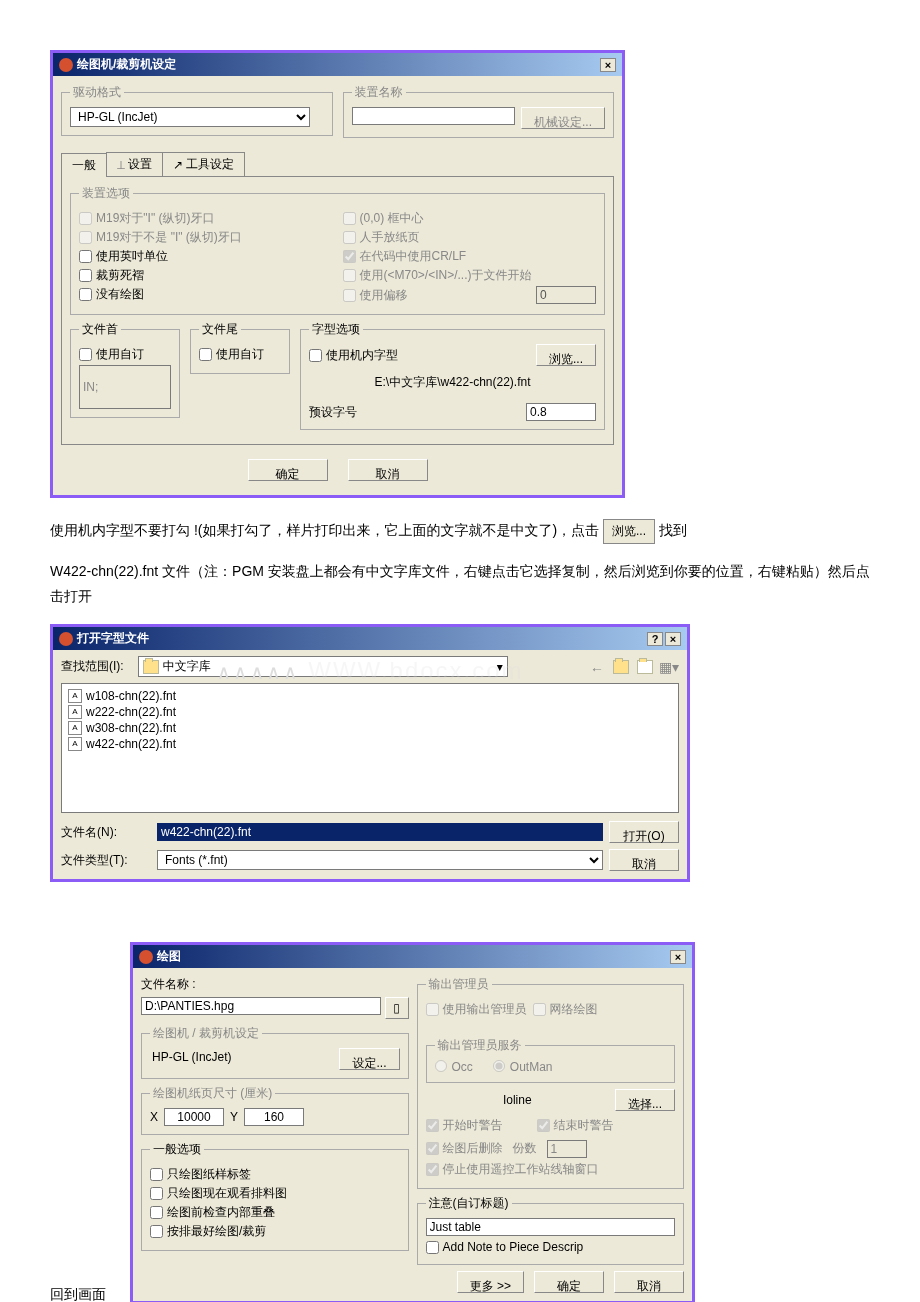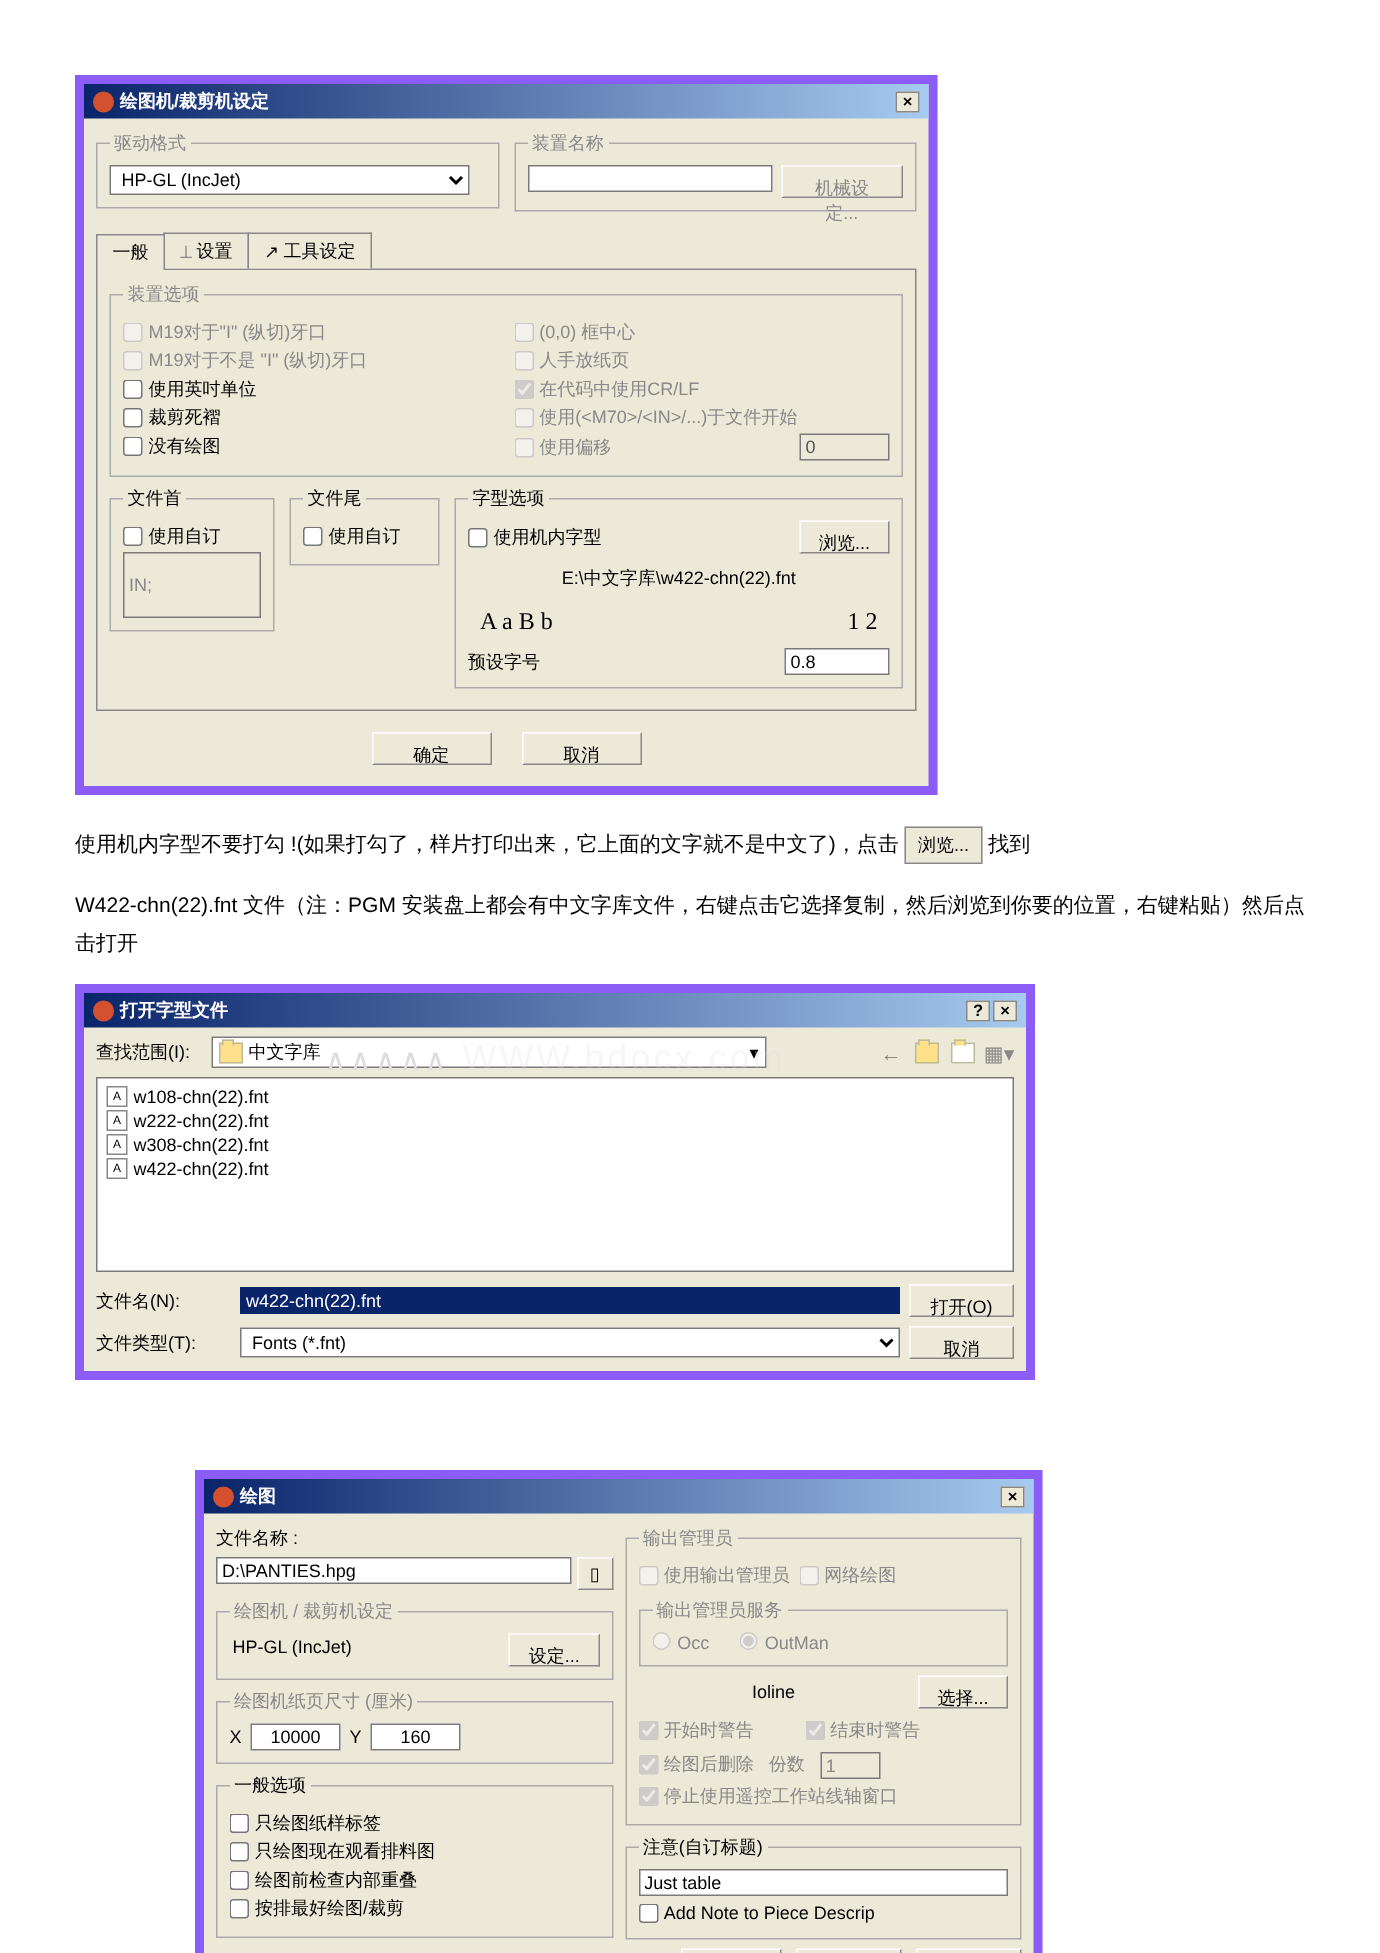--- a/index.html
+++ b/index.html
@@ -1,19 +1,19 @@
 <!DOCTYPE html>
 <html><head>
   <meta charset="utf-8">
   <style>
     * { box-sizing: border-box; margin: 0; padding: 0; }
     body { font-family: "SimSun", "Tahoma", sans-serif; font-size: 12px; background: #fff; color: #000; }
     .container { width: 920px; padding: 50px; }
     
-    .dialog { border: 6px solid #8b5cf6; background: #ece9d8; margin-bottom: 20px; }
+    .dialog { border: 3px solid #8b5cf6; background: #ece9d8; margin-bottom: 20px; }
     .title-bar { background: linear-gradient(to right, #0a246a, #a6caf0); color: #fff; padding: 3px 6px; display: flex; align-items: center; justify-content: space-between; font-weight: bold; }
     .title-bar-left { display: flex; align-items: center; gap: 4px; }
     .title-icon { width: 14px; height: 14px; background: #d4502f; border-radius: 50%; display: inline-block; }
     .close-btn { width: 16px; height: 14px; background: #ece9d8; border: 1px solid #888; color: #000; font-size: 11px; font-weight: bold; text-align: center; line-height: 12px; cursor: pointer; }
     .help-btn { width: 16px; height: 14px; background: #ece9d8; border: 1px solid #888; color: #000; font-size: 11px; font-weight: bold; text-align: center; line-height: 12px; cursor: pointer; margin-right: 2px; }
     
     .dialog-body { padding: 8px; }
     fieldset { border: 1px solid #aaa; padding: 6px 8px 8px; margin-bottom: 6px; }
     legend { color: #000; padding: 0 3px; font-size: 12px; }
     legend.grey { color: #888; }
@@ -180,24 +180,20 @@
         <fieldset style="flex:1">
           <legend>字型选项</legend>
           <div style="display:flex;justify-content:space-between;align-items:center;">
             <div class="checkbox-row">
                   <input type="checkbox" style="">
                   <span>使用机内字型</span>
                 </div>
             <button class="btn">浏览...</button>
           </div>
           <div style="text-align:center;padding:8px 0">E:\中文字库\w422-chn(22).fnt</div>
-          <div style="display:flex;justify-content:space-between;padding:4px 8px;font-family:serif;font-size:16px;">
-            <span>A  a  B  b</span>
-            <span>1  2</span>
-          </div>
           <div style="display:flex;justify-content:space-between;align-items:center;margin-top:4px;">
             <span>预设字号</span>
             <input type="text" style="width: 70px;" value="0.8">
           </div>
         </fieldset>
       </div>
     </div>
     <div class="btn-row">
       <button class="btn" style="width:80px">确定</button>
       <button class="btn" style="width:80px">取消</button>
@@ -332,21 +328,21 @@
           <div style="display:flex;gap:6px;">
             <div class="checkbox-row disabled">
                     <input type="checkbox" disabled="" style="">
                     <span>使用输出管理员</span>
                   </div>
             <div class="checkbox-row disabled">
                     <input type="checkbox" disabled="" style="">
                     <span>网络绘图</span>
                   </div>
           </div>
-          <fieldset style="margin-top:4px">
+          <fieldset style="margin-top:17px">
             <legend class="grey">输出管理员服务</legend>
             <div style="display:flex;gap:20px;">
               <div class="radio-row" style="color:#888">
                       <input type="radio" disabled="" style="">
                       <span>Occ</span>
                     </div>
               <div class="radio-row" style="color:#888">
                       <input type="radio" checked="" disabled="" style="">
                       <span>OutMan</span>
                     </div>

